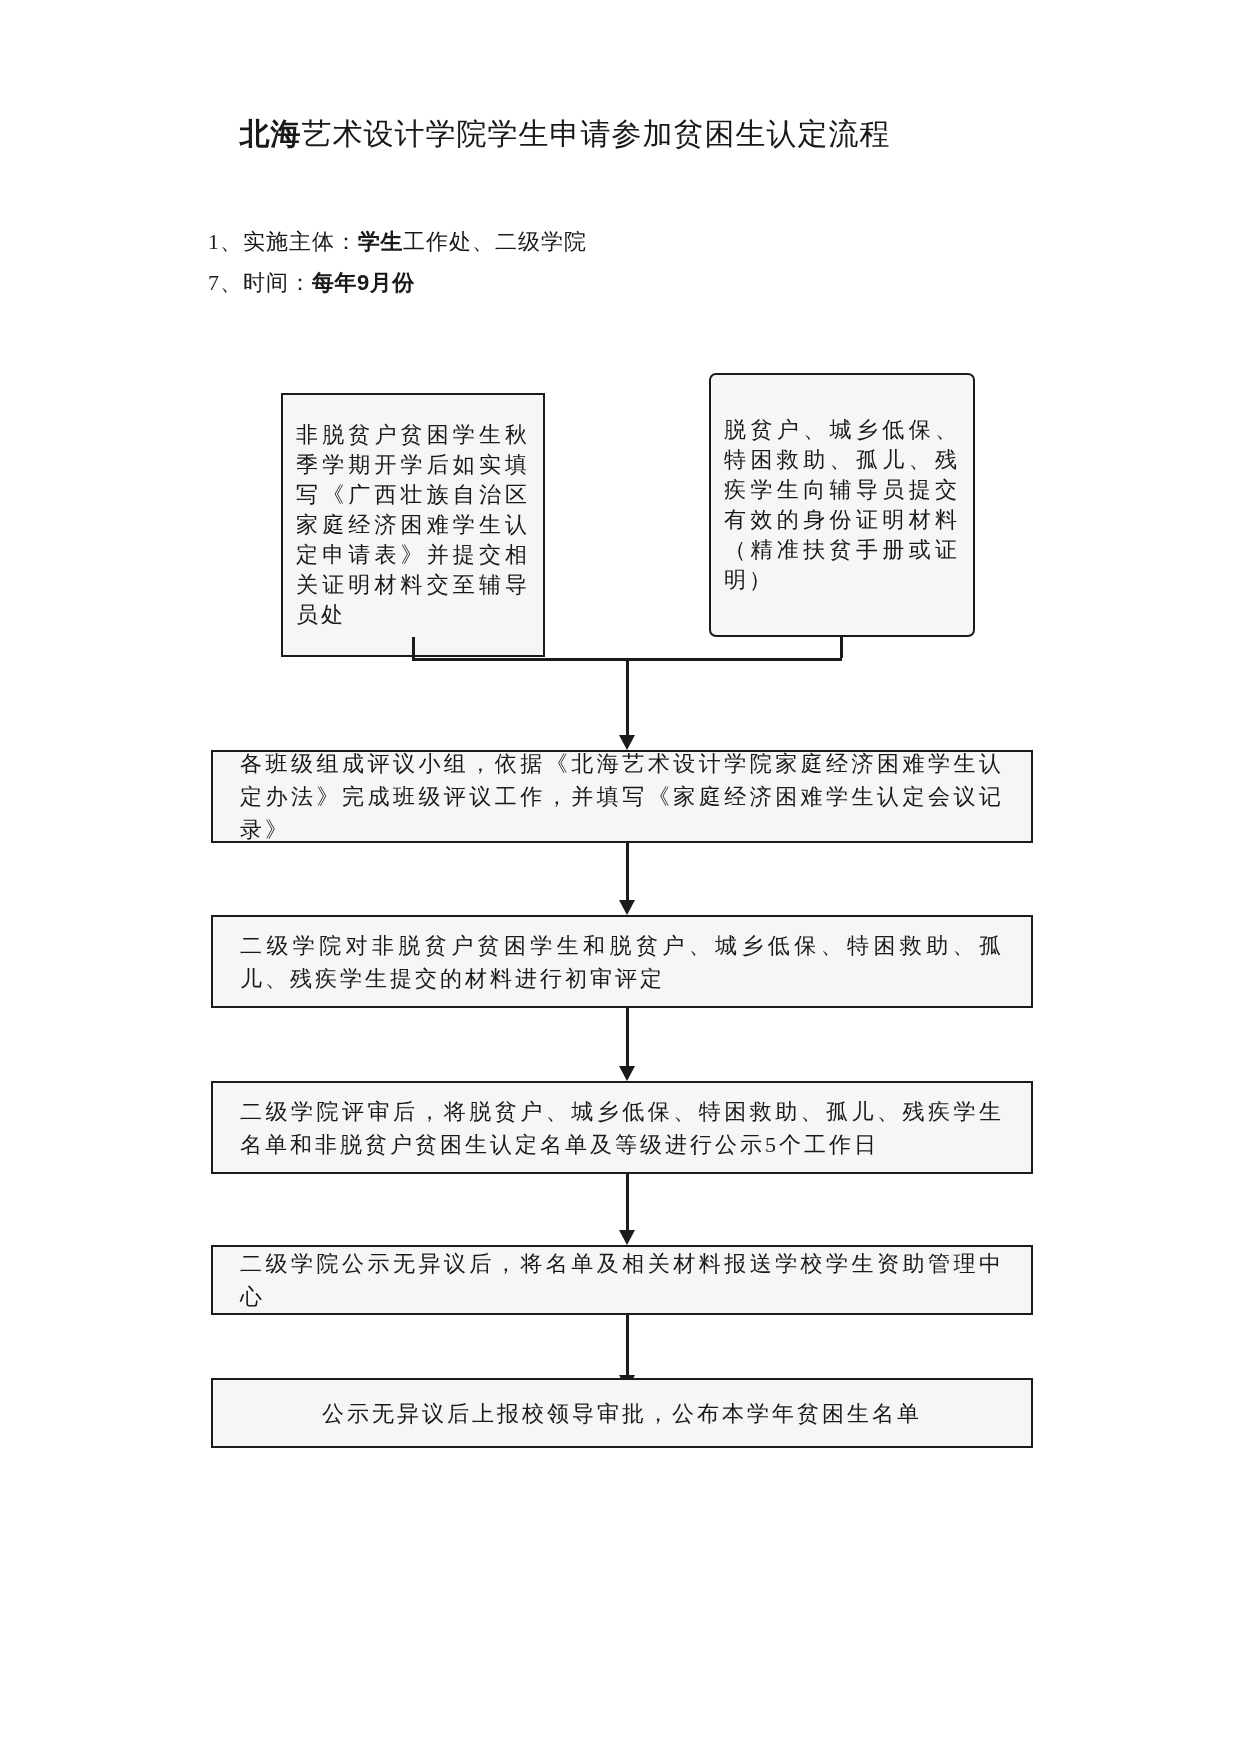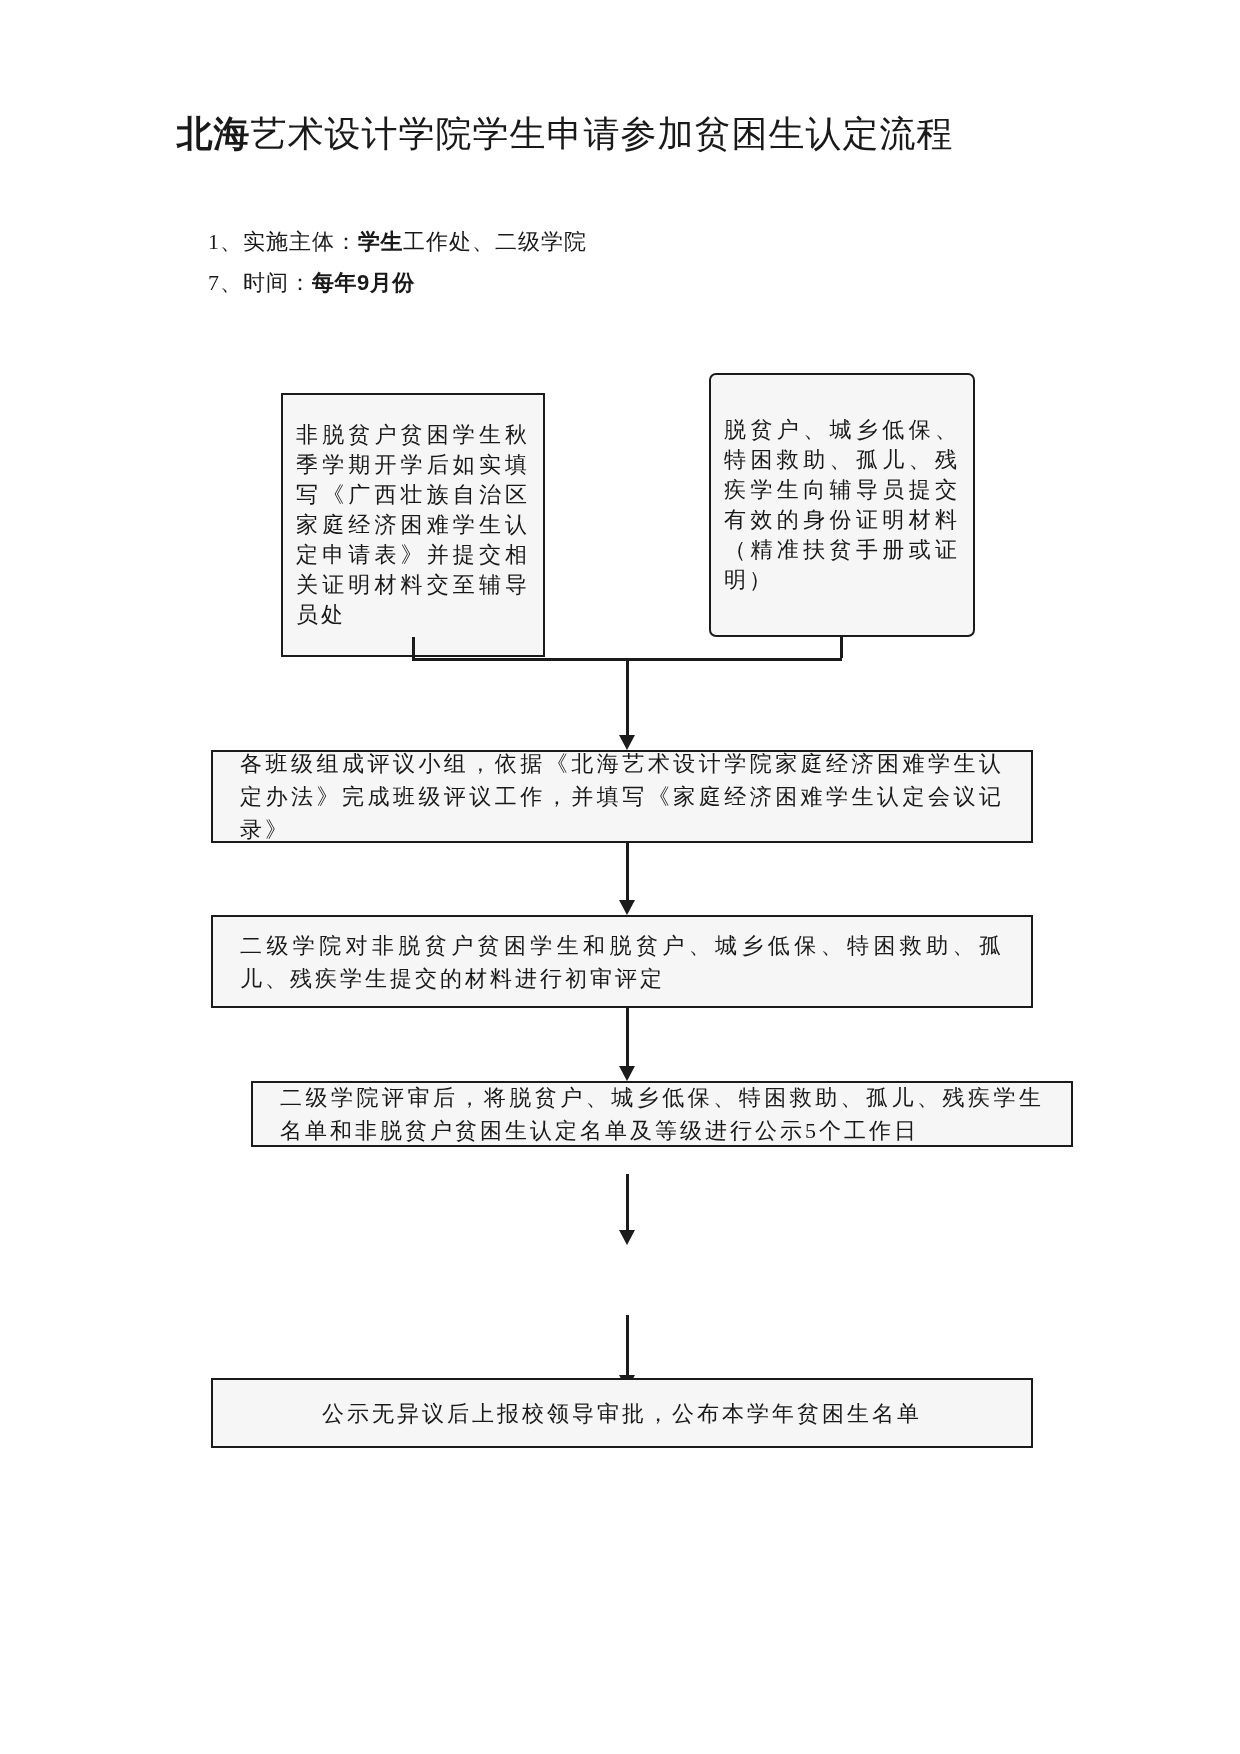--- a/index.html
+++ b/index.html
@@ -17,21 +17,21 @@
     font-family:var(--serif);
     color:var(--ink);
     overflow:hidden;
   }
   
   .doc-title{
     position:absolute;left:0;top:110px;width:1240px;
     box-sizing:border-box;padding-right:110px;
     text-align:center;
     font-family:var(--sans);
-    font-size:36px;line-height:48px;
+    font-size:30px;line-height:48px;
     letter-spacing:1px;white-space:nowrap;
   }
   .doc-title .tb{font-weight:700;}
   .doc-title .tr{font-weight:400;}
   
   .note{
     position:absolute;left:168px;
     font-family:var(--serif);
     font-size:22px;line-height:28px;white-space:nowrap;
     letter-spacing:1px;
@@ -49,21 +49,21 @@
     font-family:var(--serif);
     font-size:22px;letter-spacing:3px;
     word-break:break-all;
   }
   .fbox .txt{width:100%;text-align:justify;}
   .entry-left {left:281px;top:373px;width:264px;height:264px;padding:0 13px;line-height:30px;margin-top:20px;}
   .entry-right{left:709px;top:373px;width:266px;height:264px;padding:0 13px;line-height:30px;border-radius:7px;}
   .step{left:211px;width:822px;padding:0 27px;line-height:33px;}
   .step-1{top:750px;height:93px;}
   .step-2{top:915px;height:93px;}
-  .step-3{top:1081px;height:66px;margin-left:40px;}
+  .step-3{top:1081px;height:93px;}
   .step-4{top:1245px;height:70px;}
   .step-5{top:1378px;height:70px;}
   .step-5 .txt{text-align:center;}
   
   .cline{position:absolute;background:var(--line);}
   .arrowhead{
     position:absolute;width:0;height:0;
     border-left:8px solid transparent;
     border-right:8px solid transparent;
     border-top:15px solid var(--line);
@@ -112,20 +112,23 @@
   <div class="cline" style="left:626px;top:1008px;width:2.5px;height:59px;"></div>
   <div class="arrowhead" style="left:619px;top:1066px;"></div>
 
   <div class="fbox step step-3">
     <div class="txt">二级学院评审后，将脱贫户、城乡低保、特困救助、孤儿、残疾学生名单和非脱贫户贫困生认定名单及等级进行公示5个工作日</div>
   </div>
 
   <div class="cline" style="left:626px;top:1174px;width:2.5px;height:57px;"></div>
   <div class="arrowhead" style="left:619px;top:1230px;"></div>
 
+  <div class="fbox step step-4">
+    <div class="txt">二级学院公示无异议后，将名单及相关材料报送学校学生资助管理中心</div>
+  </div>
 
   <div class="cline" style="left:626px;top:1315px;width:2.5px;height:61px;"></div>
   <div class="arrowhead" style="left:619px;top:1375px;"></div>
 
   <div class="fbox step step-5">
     <div class="txt">公示无异议后上报校领导审批，公布本学年贫困生名单</div>
   </div>
 
 </div>
 

